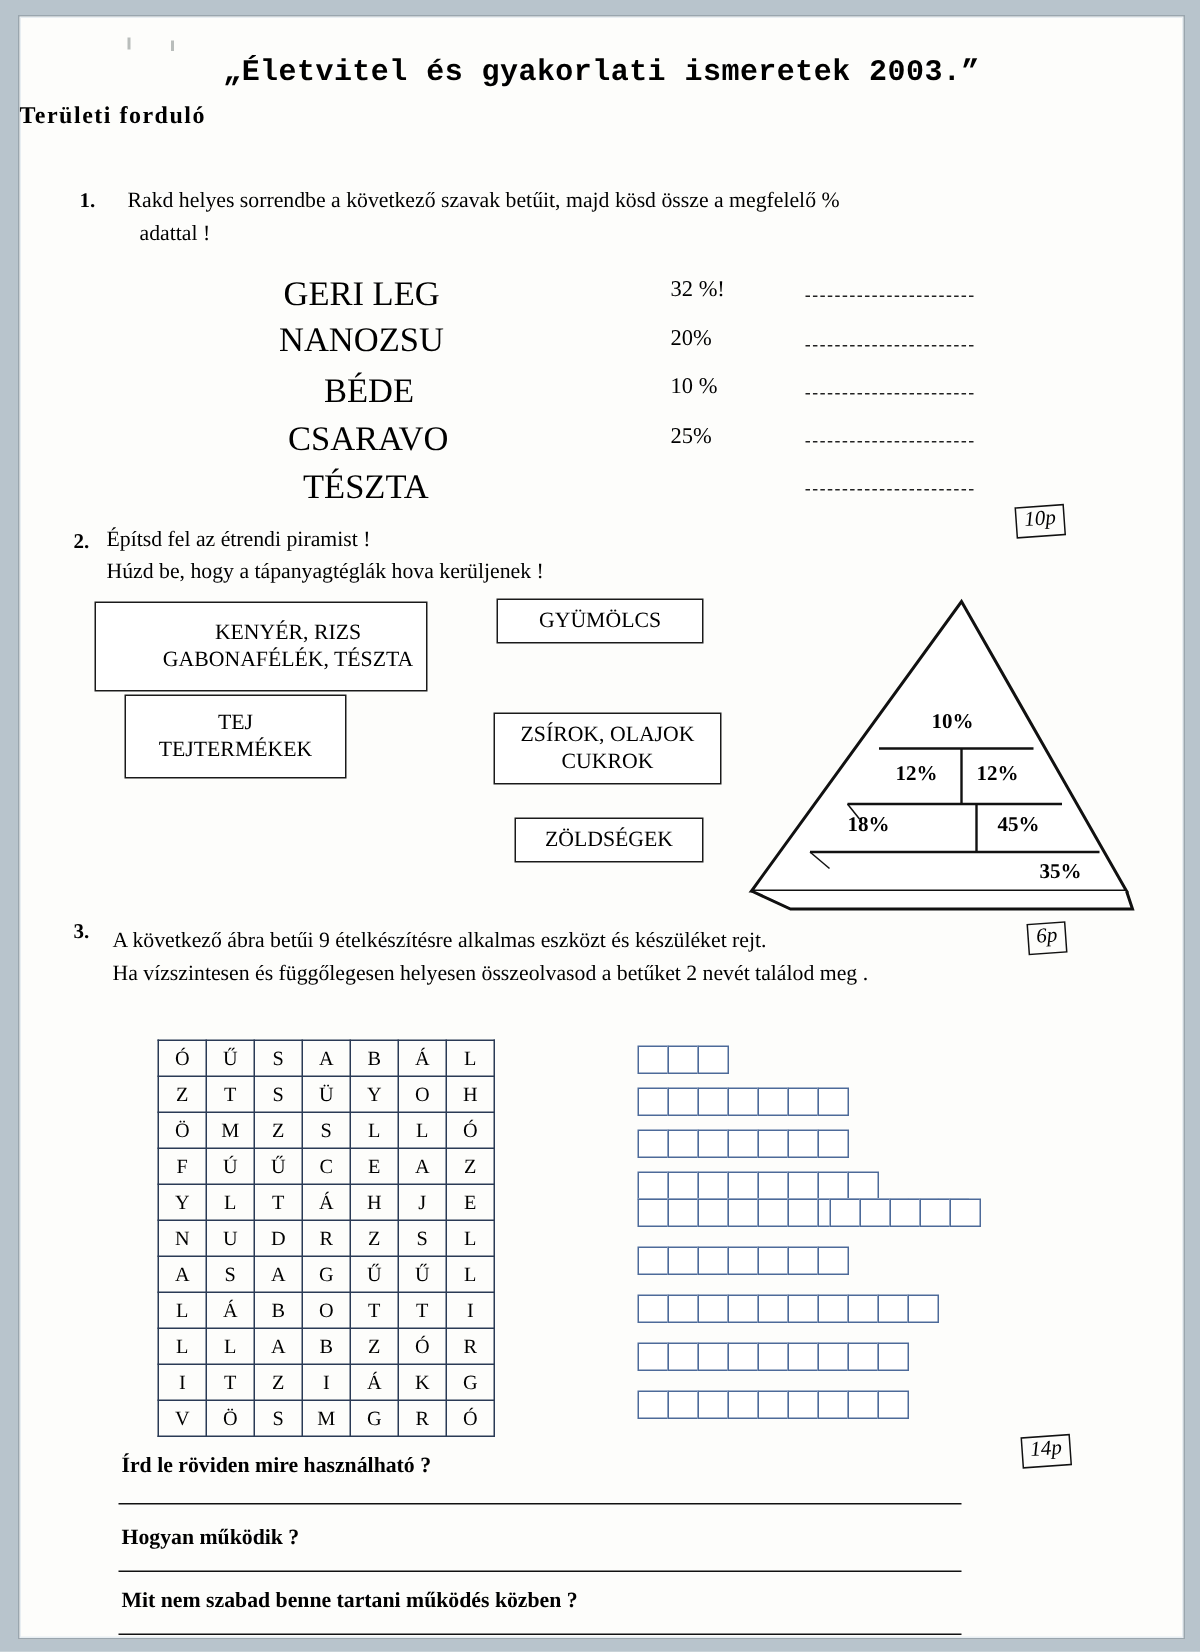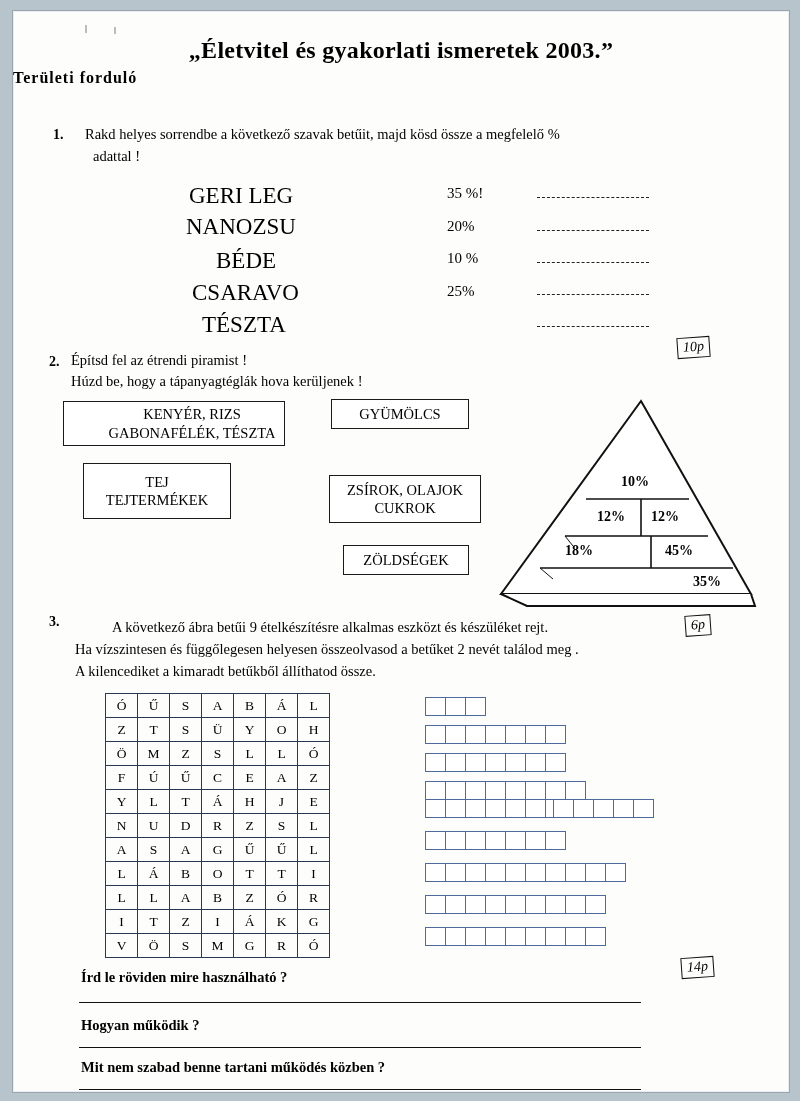--- a/index.html
+++ b/index.html
@@ -28,23 +28,24 @@
     position: absolute;
     background: #b9bdbb;
   }
   
   .title {
     position: absolute;
     left: 0;
     top: 26px;
     width: 100%;
     text-align: center;
-    font-size: 24px;
+    font-size: 20px;
     font-weight: bold;
     letter-spacing: .3px;
+    font-family: Liberation Mono, monospace;
   }
   .subtitle {
     position: absolute;
     left: 0;
     top: 58px;
     width: 100%;
     text-align: left;
     font-size: 16px;
     font-weight: bold;
     letter-spacing: 1px;
@@ -161,38 +162,38 @@
   <div class="num" style="left:40px;top:116px;">1.</div>
   <div class="txt" style="left:72px;top:115px;">Rakd helyes sorrendbe a következő szavak betűit,  majd kösd össze a megfelelő  %</div>
   <div class="txt" style="left:80px;top:137px;">adattal !</div>
 
   <div class="word" style="left:176px;top:172px;">GERI LEG</div>
   <div class="word" style="left:173px;top:203px;">NANOZSU</div>
   <div class="word" style="left:203px;top:237px;">BÉDE</div>
   <div class="word" style="left:179px;top:269px;">CSARAVO</div>
   <div class="word" style="left:189px;top:301px;">TÉSZTA</div>
 
-  <div class="pct" style="left:434px;top:174px;">35 %!</div>
+  <div class="pct" style="left:434px;top:174px;">32 %!</div>
   <div class="pct" style="left:434px;top:207px;">20%</div>
   <div class="pct" style="left:434px;top:239px;">10 %</div>
   <div class="pct" style="left:434px;top:272px;">25%</div>
 
   <div class="dashline" style="left:524px;top:186px;"></div>
   <div class="dashline" style="left:524px;top:219px;"></div>
   <div class="dashline" style="left:524px;top:251px;"></div>
   <div class="dashline" style="left:524px;top:283px;"></div>
   <div class="dashline" style="left:524px;top:315px;"></div>
 
   <div class="pointbox" style="left:664px;top:326px;">10p</div>
 
   <div class="num" style="left:36px;top:343px;">2.</div>
   <div class="txt" style="left:58px;top:341px;">Építsd fel az étrendi piramist !</div>
   <div class="txt" style="left:58px;top:362px;">Húzd be, hogy a tápanyagtéglák hova kerüljenek !</div>
 
-  <div class="fbox" style="left:50px;top:390px;width:222px;height:45px;white-space:pre-line;padding-left:36px;">
+  <div class="fbox" style="left:50px;top:390px;width:222px;height:60px;white-space:pre-line;padding-left:36px;">
     <span>KENYÉR, RIZS
 GABONAFÉLÉK, TÉSZTA</span>
   </div>
   <div class="fbox" style="left:318px;top:388px;width:138px;height:30px;white-space:pre-line;">
     <span>GYÜMÖLCS</span>
   </div>
   <div class="fbox" style="left:70px;top:452px;width:148px;height:56px;white-space:pre-line;">
     <span>TEJ
 TEJTERMÉKEK</span>
   </div>
@@ -225,23 +226,22 @@
     <div class="plabel" style="left:104px;top:113px;">12%</div>
     <div class="plabel" style="left:158px;top:113px;">12%</div>
     <div class="plabel" style="left:72px;top:147px;">18%</div>
     <div class="plabel" style="left:172px;top:147px;">45%</div>
     <div class="plabel" style="left:200px;top:178px;">35%</div>
   </div>
 
   <div class="pointbox" style="left:672px;top:604px;">6p</div>
 
   <div class="num" style="left:36px;top:603px;">3.</div>
-  <div class="txt" style="left:62px;top:608px;margin-left:37px;">A következő ábra betűi 9 ételkészítésre alkalmas eszközt és készüléket rejt.</div>
+  <div class="txt" style="left:62px;top:608px;">A következő ábra betűi 9 ételkészítésre alkalmas eszközt és készüléket rejt.</div>
   <div class="txt" style="left:62px;top:630px;">Ha vízszintesen és függőlegesen helyesen összeolvasod a betűket 2 nevét találod meg .</div>
-  <div class="txt" style="left:62px;top:652px;">A kilencediket a kimaradt betűkből állíthatod össze.</div>
 
   <table id="grid">
     <tbody>
         <tr>
           <td>Ó</td>
           <td>Ű</td>
           <td>S</td>
           <td>A</td>
           <td>B</td>
           <td>Á</td>

